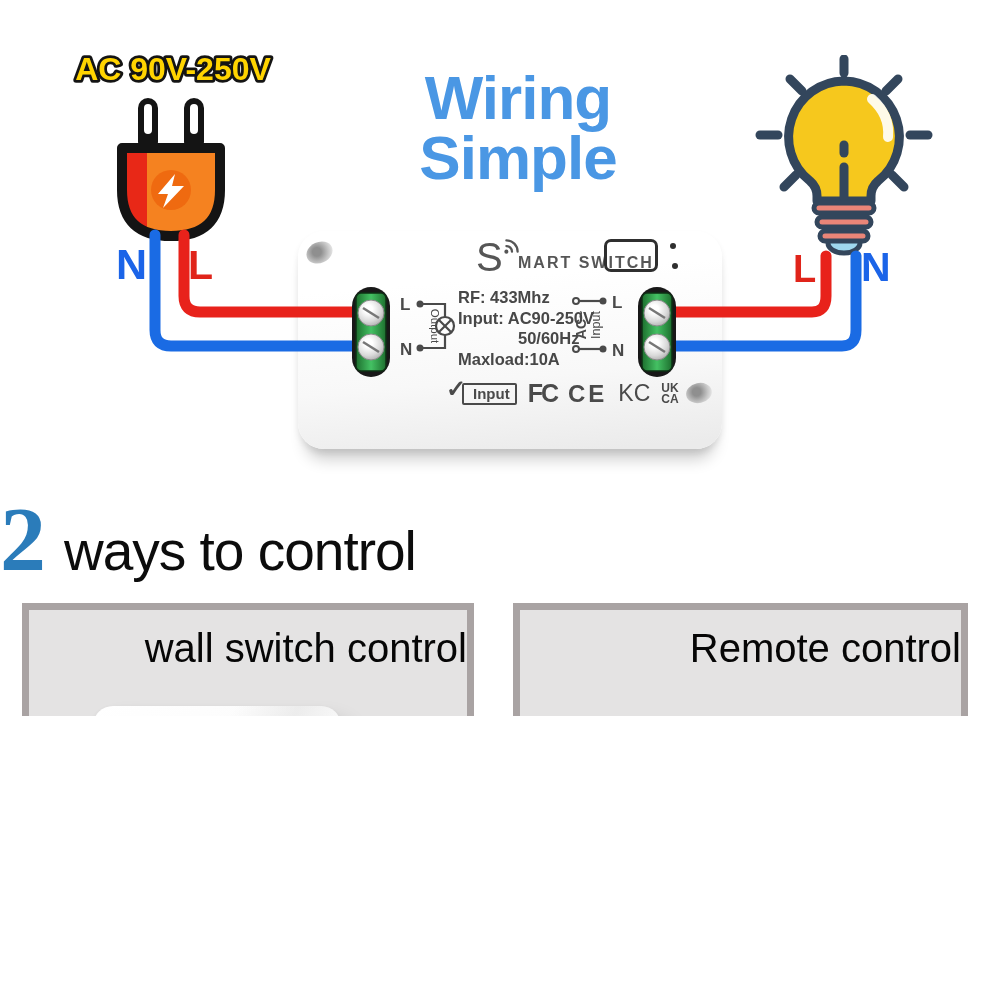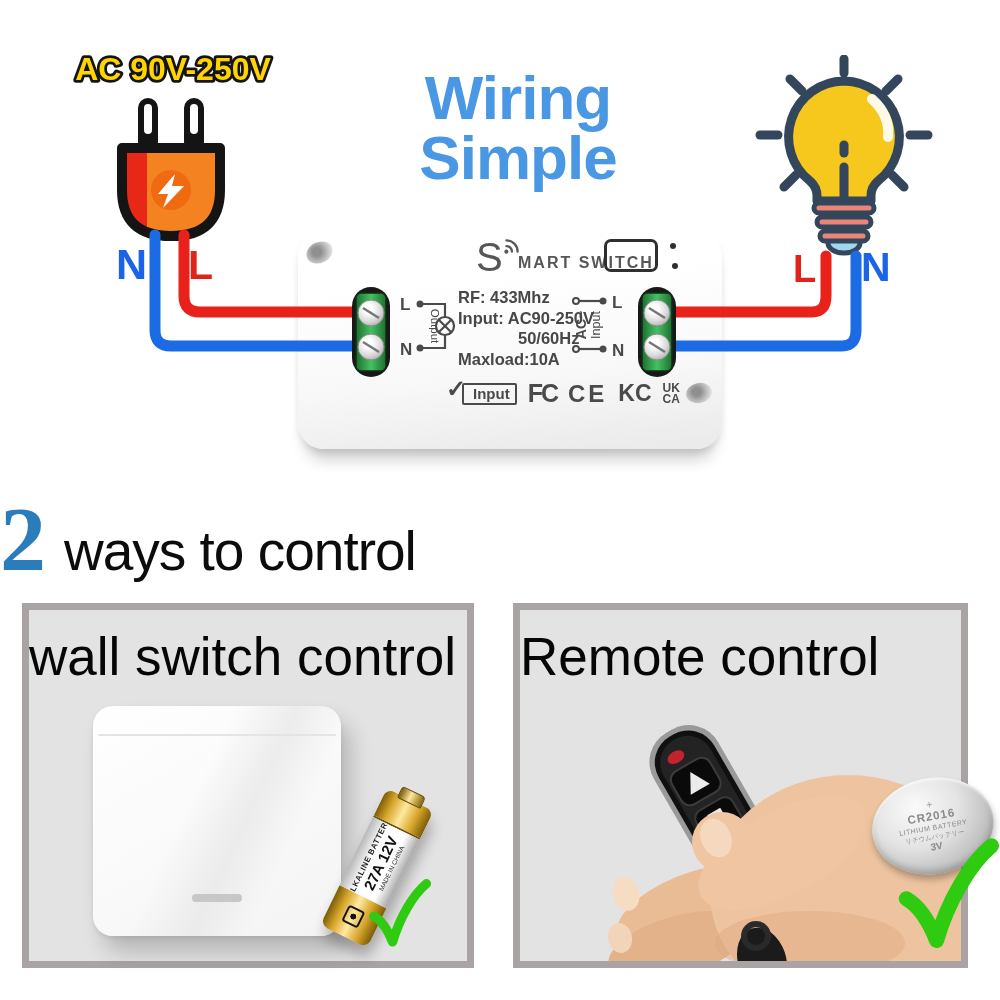--- a/index.html
+++ b/index.html
@@ -1,16 +1,16 @@
 <!DOCTYPE html>
 <html><head>
 <meta charset="utf-8">
 <style>
   html,body{margin:0;padding:0;background:#fff;}
-  .stage{position:relative;width:1000px;height:1000px;background:#fff;overflow:hidden;
+  .stage{position:relative;width:1000px;height:716px;background:#fff;overflow:hidden;
          font-family:"Liberation Sans",sans-serif;}
 
   
   .voltage-svg{position:absolute;left:58px;top:40px;}
   .main-title{position:absolute;left:388px;top:68px;width:260px;text-align:center;
               font-size:62px;line-height:60px;font-weight:bold;color:#4a97e4;letter-spacing:-1px;}
   .wire-label{position:absolute;font-weight:bold;}
   .lbl-blue{color:#1b64e8;}
   .lbl-red{color:#e0241a;}
   .n-left{left:116px;top:240px;font-size:43px;}
@@ -45,35 +45,35 @@
   .specs{position:absolute;left:160px;top:56px;font-size:16.5px;line-height:20.5px;
          font-weight:700;color:#474747;}
   .spec-indent{padding-left:60px;}
   .certs{position:absolute;left:150px;top:148px;display:flex;align-items:center;gap:11px;color:#4a4a4a;}
   .rohs{position:relative;padding-left:14px;}
   .rohs-check{position:absolute;left:-2px;top:-8px;font-size:24px;font-weight:bold;}
   .rohs-box{display:inline-block;border:2.5px solid #4a4a4a;padding:0 5px 1px 9px;font-size:15px;
             font-weight:bold;border-radius:2px;}
   .cert-fcc{font-size:25px;font-weight:bold;letter-spacing:-2px;}
   .cert-ce{font-size:24px;font-weight:600;letter-spacing:3px;}
-  .cert-kc{font-size:23px;font-weight:bold;}
+  .cert-kc{font-size:23px;font-weight:normal;}
   .cert-ukca{display:flex;flex-direction:column;font-size:12px;line-height:11px;font-weight:800;}
 
   
   .ways{position:absolute;left:0;top:486px;width:100%;text-align:left;}
   .ways-count{font-family:"Liberation Serif",serif;font-size:92px;font-weight:bold;color:#2b7cba;
               margin-right:18px;}
   .ways-text{font-size:55px;color:#0c0c0c;letter-spacing:-1px;}
 
   
   .panel{position:absolute;top:603px;height:365px;background:#e4e3e3;border:7px solid #a9a3a3;
          box-sizing:border-box;}
   .panel-left{left:22px;width:452px;}
   .panel-right{left:513px;width:455px;}
-  .panel-title{position:absolute;top:16px;left:0;width:100%;text-align:left;font-size:53px;
+  .panel-title{position:absolute;top:16px;left:0;width:100%;text-align:right;font-size:40px;
                color:#060606;}
 
   
   .wall-switch{position:absolute;left:64px;top:96px;width:248px;height:230px;border-radius:20px;
       background:linear-gradient(115deg,rgba(255,255,255,0) 40%,rgba(228,228,228,.65) 58%,rgba(255,255,255,0) 74%),
                  linear-gradient(150deg,#ffffff,#f4f4f4);
       box-shadow:10px 16px 22px rgba(0,0,0,.20),0 2px 4px rgba(0,0,0,.08);}
   .ws-line{position:absolute;top:28px;left:2%;width:96%;height:2px;background:#e4e4e4;border-radius:2px;}
   .ws-indicator{position:absolute;bottom:34px;left:50%;transform:translateX(-50%);width:50px;height:8px;
                 background:#c7c7c7;border-radius:4px;}

